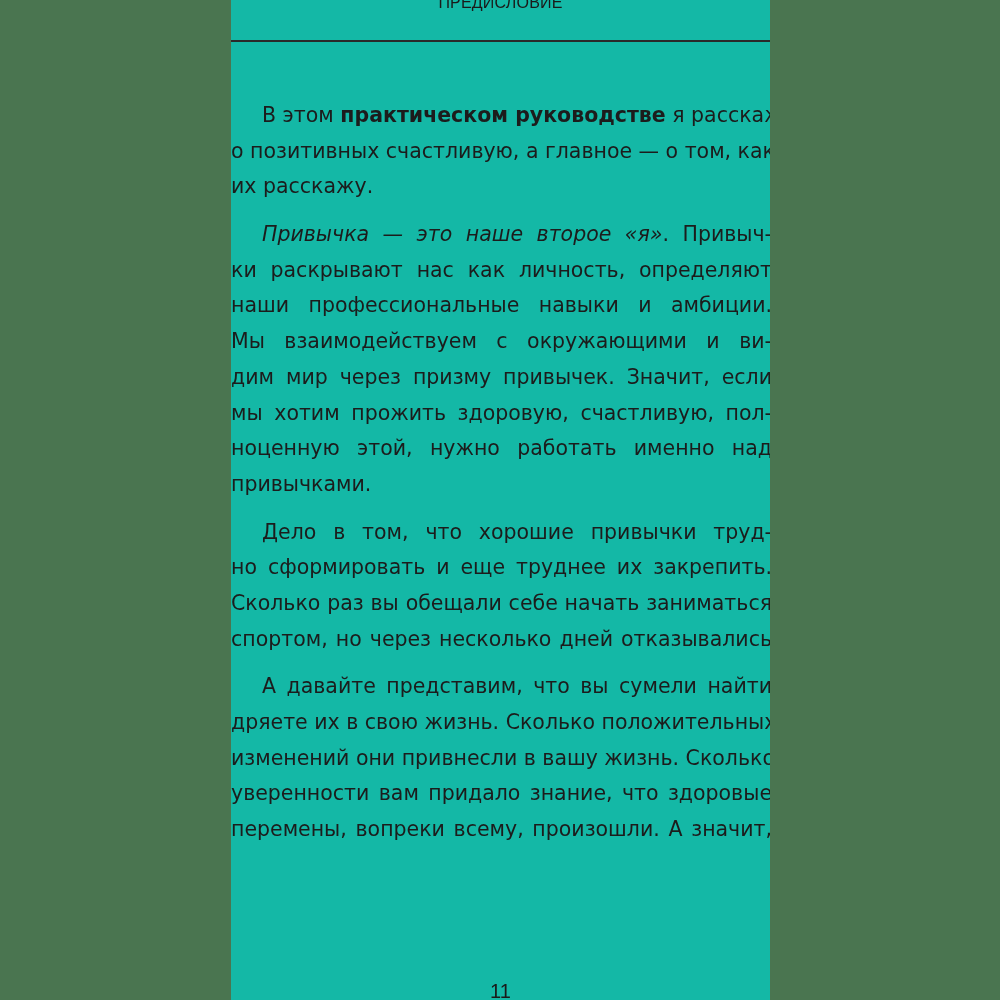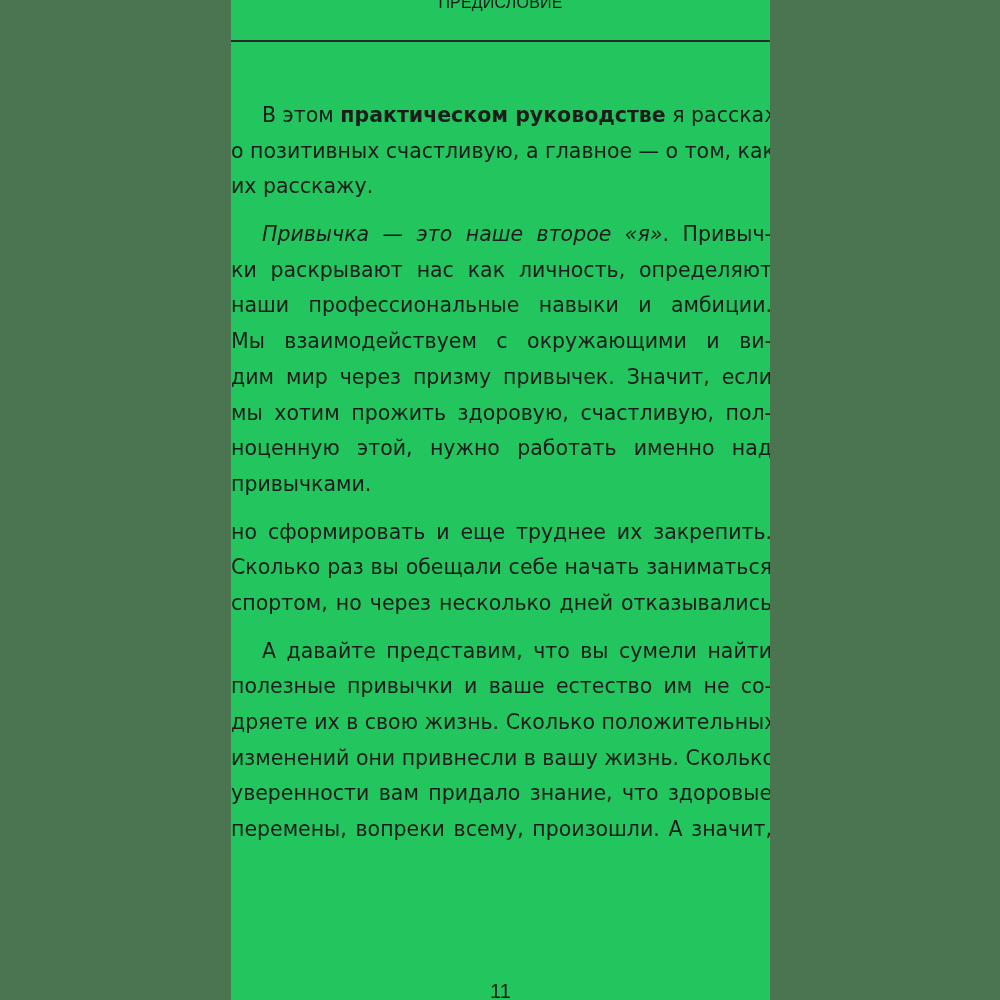--- a/index.html
+++ b/index.html
@@ -1,17 +1,17 @@
 <!DOCTYPE html>
 <html><head>
 <meta charset="utf-8">
 <style>
   html, body { margin:0; padding:0; }
   body { width:1000px; height:1000px; background:#4a7550; position:relative; overflow:hidden; }
-  .page { position:absolute; left:231px; top:0; width:539px; height:1000px; background:#22c55e; overflow:hidden;text-decoration:underline; }
+  .page { position:absolute; left:231px; top:0; width:539px; height:1000px; background:#14b8a6; overflow:hidden;text-decoration:underline; }
   .running-head { position:absolute; left:0; right:0; top:-6px; text-align:center; font-family:"Liberation Sans", sans-serif; font-size:16px; color:#1a1a1a; letter-spacing:0.2px; }
   .rule { position:absolute; left:0; right:0; top:40px; height:2px; background:#2a2a2a; }
   .body-text { position:absolute; left:0; top:98px; width:541px; font-family:"DejaVu Sans", sans-serif; font-size:20.5px; line-height:35.7px; color:#1c1c1c; }
   .line { white-space:nowrap; text-align:justify; text-align-last:justify; height:35.7px; }
   .line.last { text-align-last:left; }
   .line.indent { padding-left:31px; }
   .para { margin-bottom:12px; }
   .para b { font-weight:bold; }
   .para i { font-style:italic; }
   .page-num { position:absolute; left:0; right:0; top:980px; text-align:center; font-family:"Liberation Sans", sans-serif; font-size:20px; color:#1a1a1a; }
@@ -37,28 +37,28 @@
       <div class="line">ки раскрывают нас как личность, определяют</div>
       <div class="line">наши профессиональные навыки и амбиции.</div>
       <div class="line">Мы взаимодействуем с окружающими и ви-</div>
       <div class="line">дим мир через призму привычек. Значит, если</div>
       <div class="line">мы хотим прожить здоровую, счастливую, пол-</div>
       <div class="line">ноценную этой, нужно работать именно над</div>
       <div class="line last">привычками.</div>
     </div>
 
     <div class="para">
+      <div class="line indent">Дело в том, что хорошие привычки труд-</div>
       <div class="line">но сформировать и еще труднее их закрепить.</div>
       <div class="line">Сколько раз вы обещали себе начать заниматься</div>
       <div class="line">спортом, но через несколько дней отказывались</div>
     </div>
 
     <div class="para">
       <div class="line indent">А давайте представим, что вы сумели найти</div>
-      <div class="line">полезные привычки и ваше естество им не со-</div>
       <div class="line">дряете их в свою жизнь. Сколько положительных</div>
       <div class="line">изменений они привнесли в вашу жизнь. Сколько</div>
       <div class="line">уверенности вам придало знание, что здоровые</div>
       <div class="line">перемены, вопреки всему, произошли. А значит,</div>
     </div>
   </div>
 
   <div class="page-num">11</div>
 </div>
 <div class="side" style="left:770px;width:230px;"></div>

